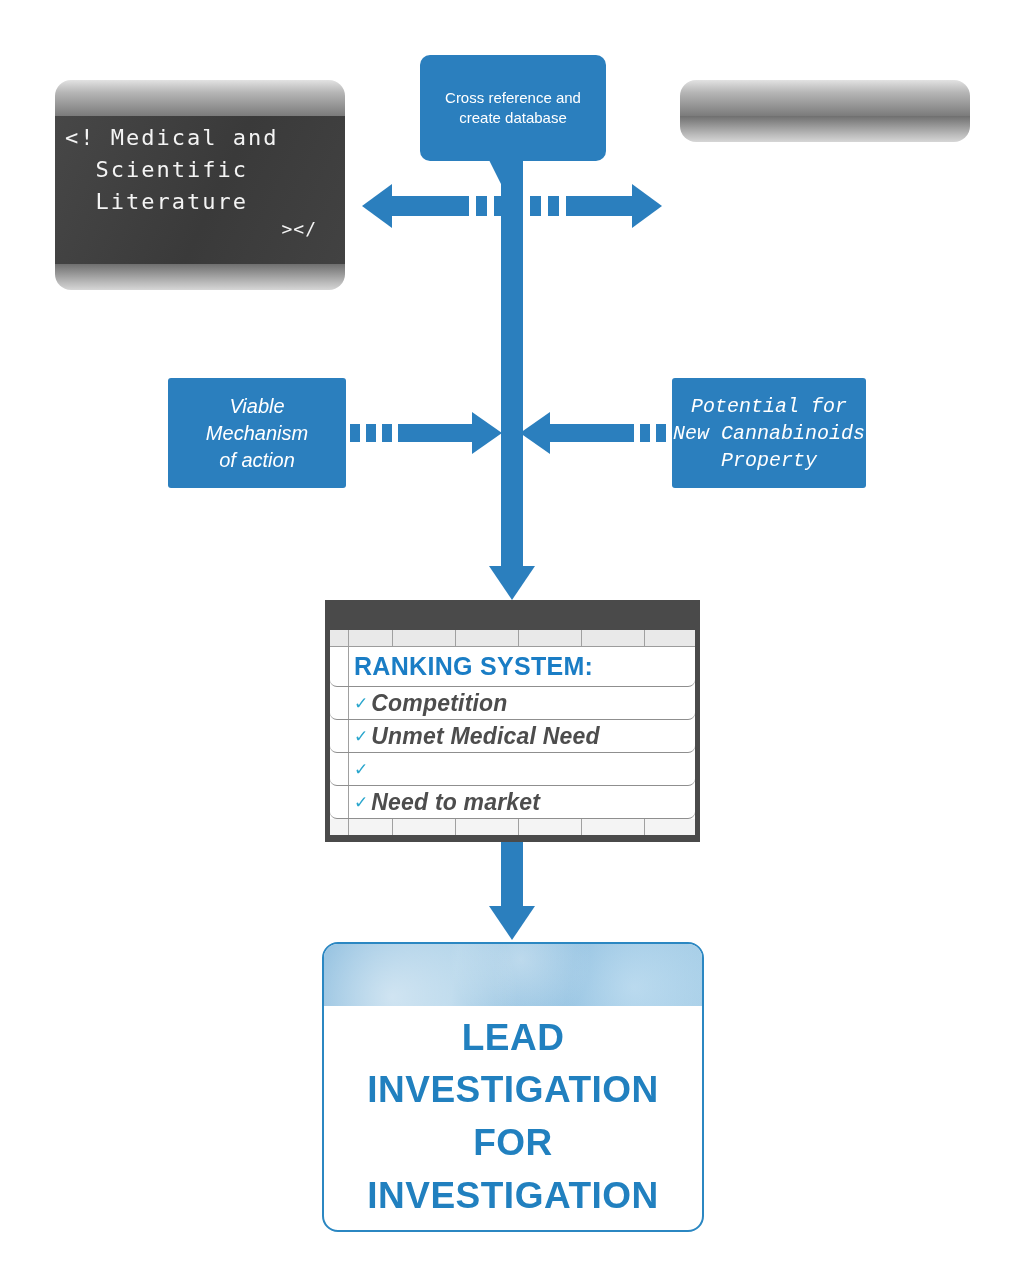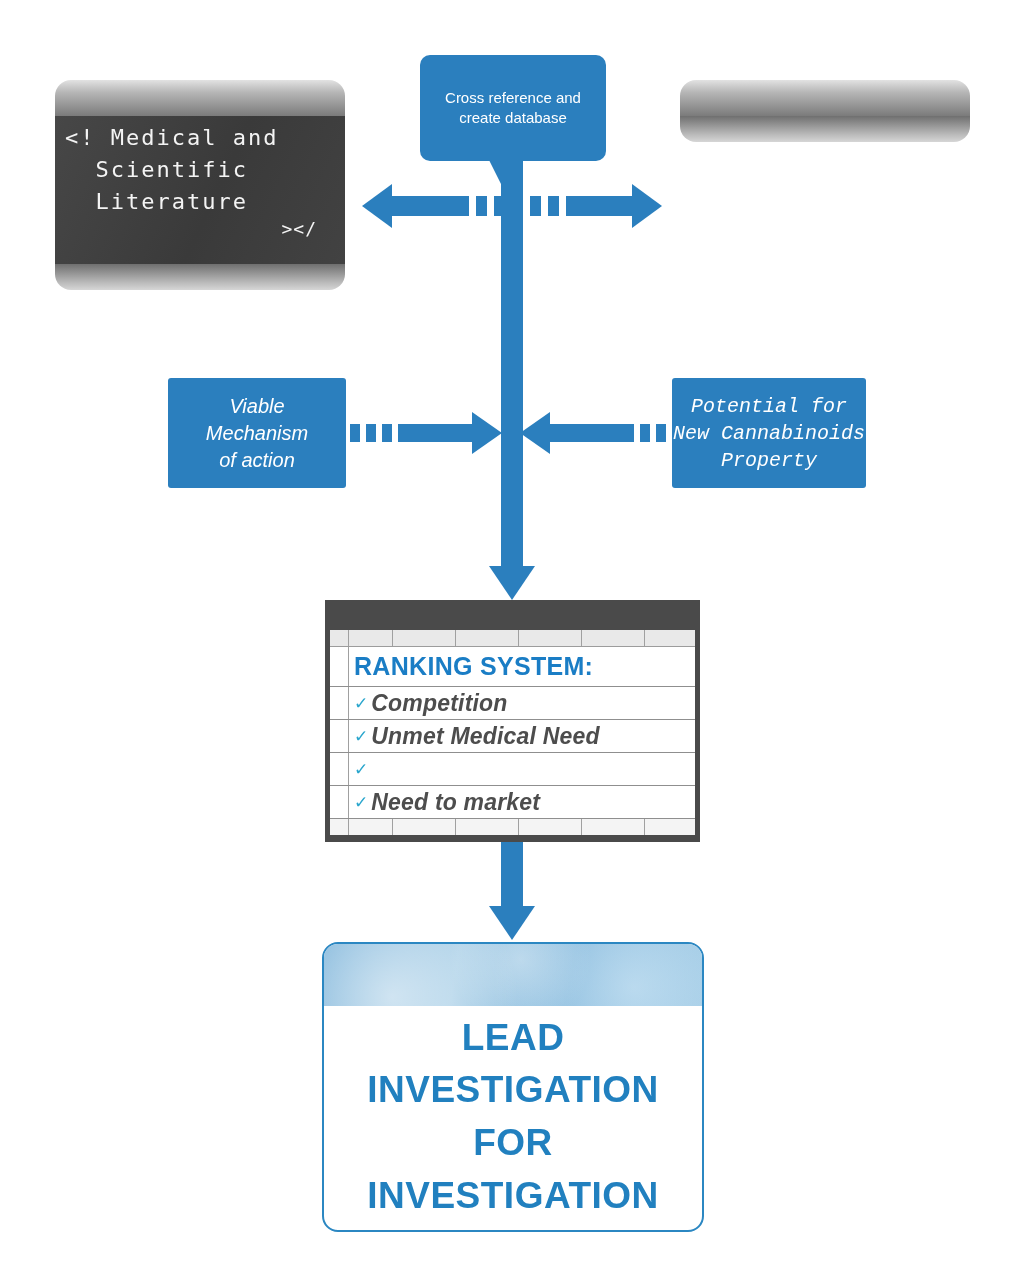--- a/index.html
+++ b/index.html
@@ -53,21 +53,21 @@
 
   
   .rank-table{position:absolute;left:325px;top:600px;width:375px;height:242px;background:#4a4a4a;
     padding:30px 5px 7px 5px;box-sizing:border-box;z-index:2;}
   .rank-inner{background:#ffffff;width:100%;height:100%;}
   .grid-row{height:17px;background-color:#e9e9e9;border-bottom:1px solid #9c9c9c;box-sizing:border-box;
     background-image:linear-gradient(90deg,transparent 0 18px,#a0a0a0 18px 19px,transparent 19px),
       repeating-linear-gradient(90deg,transparent 0 62px,#a0a0a0 62px 63px);}
   .grid-row.bottom{height:16px;border-bottom:none;background-color:#f4f4f4;}
   .row-line{box-sizing:border-box;border-bottom:1px solid #8f8f8f;padding-left:24px;display:flex;
-    align-items:center;background-image:linear-gradient(90deg,transparent 0 18px,#a0a0a0 18px 19px,transparent 19px);}
+    align-items:center;background-image:linear-gradient(90deg,transparent 0 18px,#a0a0a0 18px 19px,transparent 19px);border-radius:7px;}
   .title-row{height:40px;}
   .title-text{font-size:25px;font-weight:bold;color:#1a7dc5;letter-spacing:0.3px;}
   .item-row{height:33px;}
   .check{color:#2aa6cd;font-size:17px;margin-right:3px;font-style:normal;}
   .item-text{font-size:23px;font-weight:bold;font-style:italic;color:#4d4d4d;letter-spacing:0.2px;}
 
   
   .lead-box{position:absolute;left:322px;top:942px;width:382px;height:290px;background:#ffffff;
     border:2px solid #2b87c2;border-radius:16px;overflow:hidden;box-sizing:border-box;z-index:2;}
   .lead-header{height:62px;

